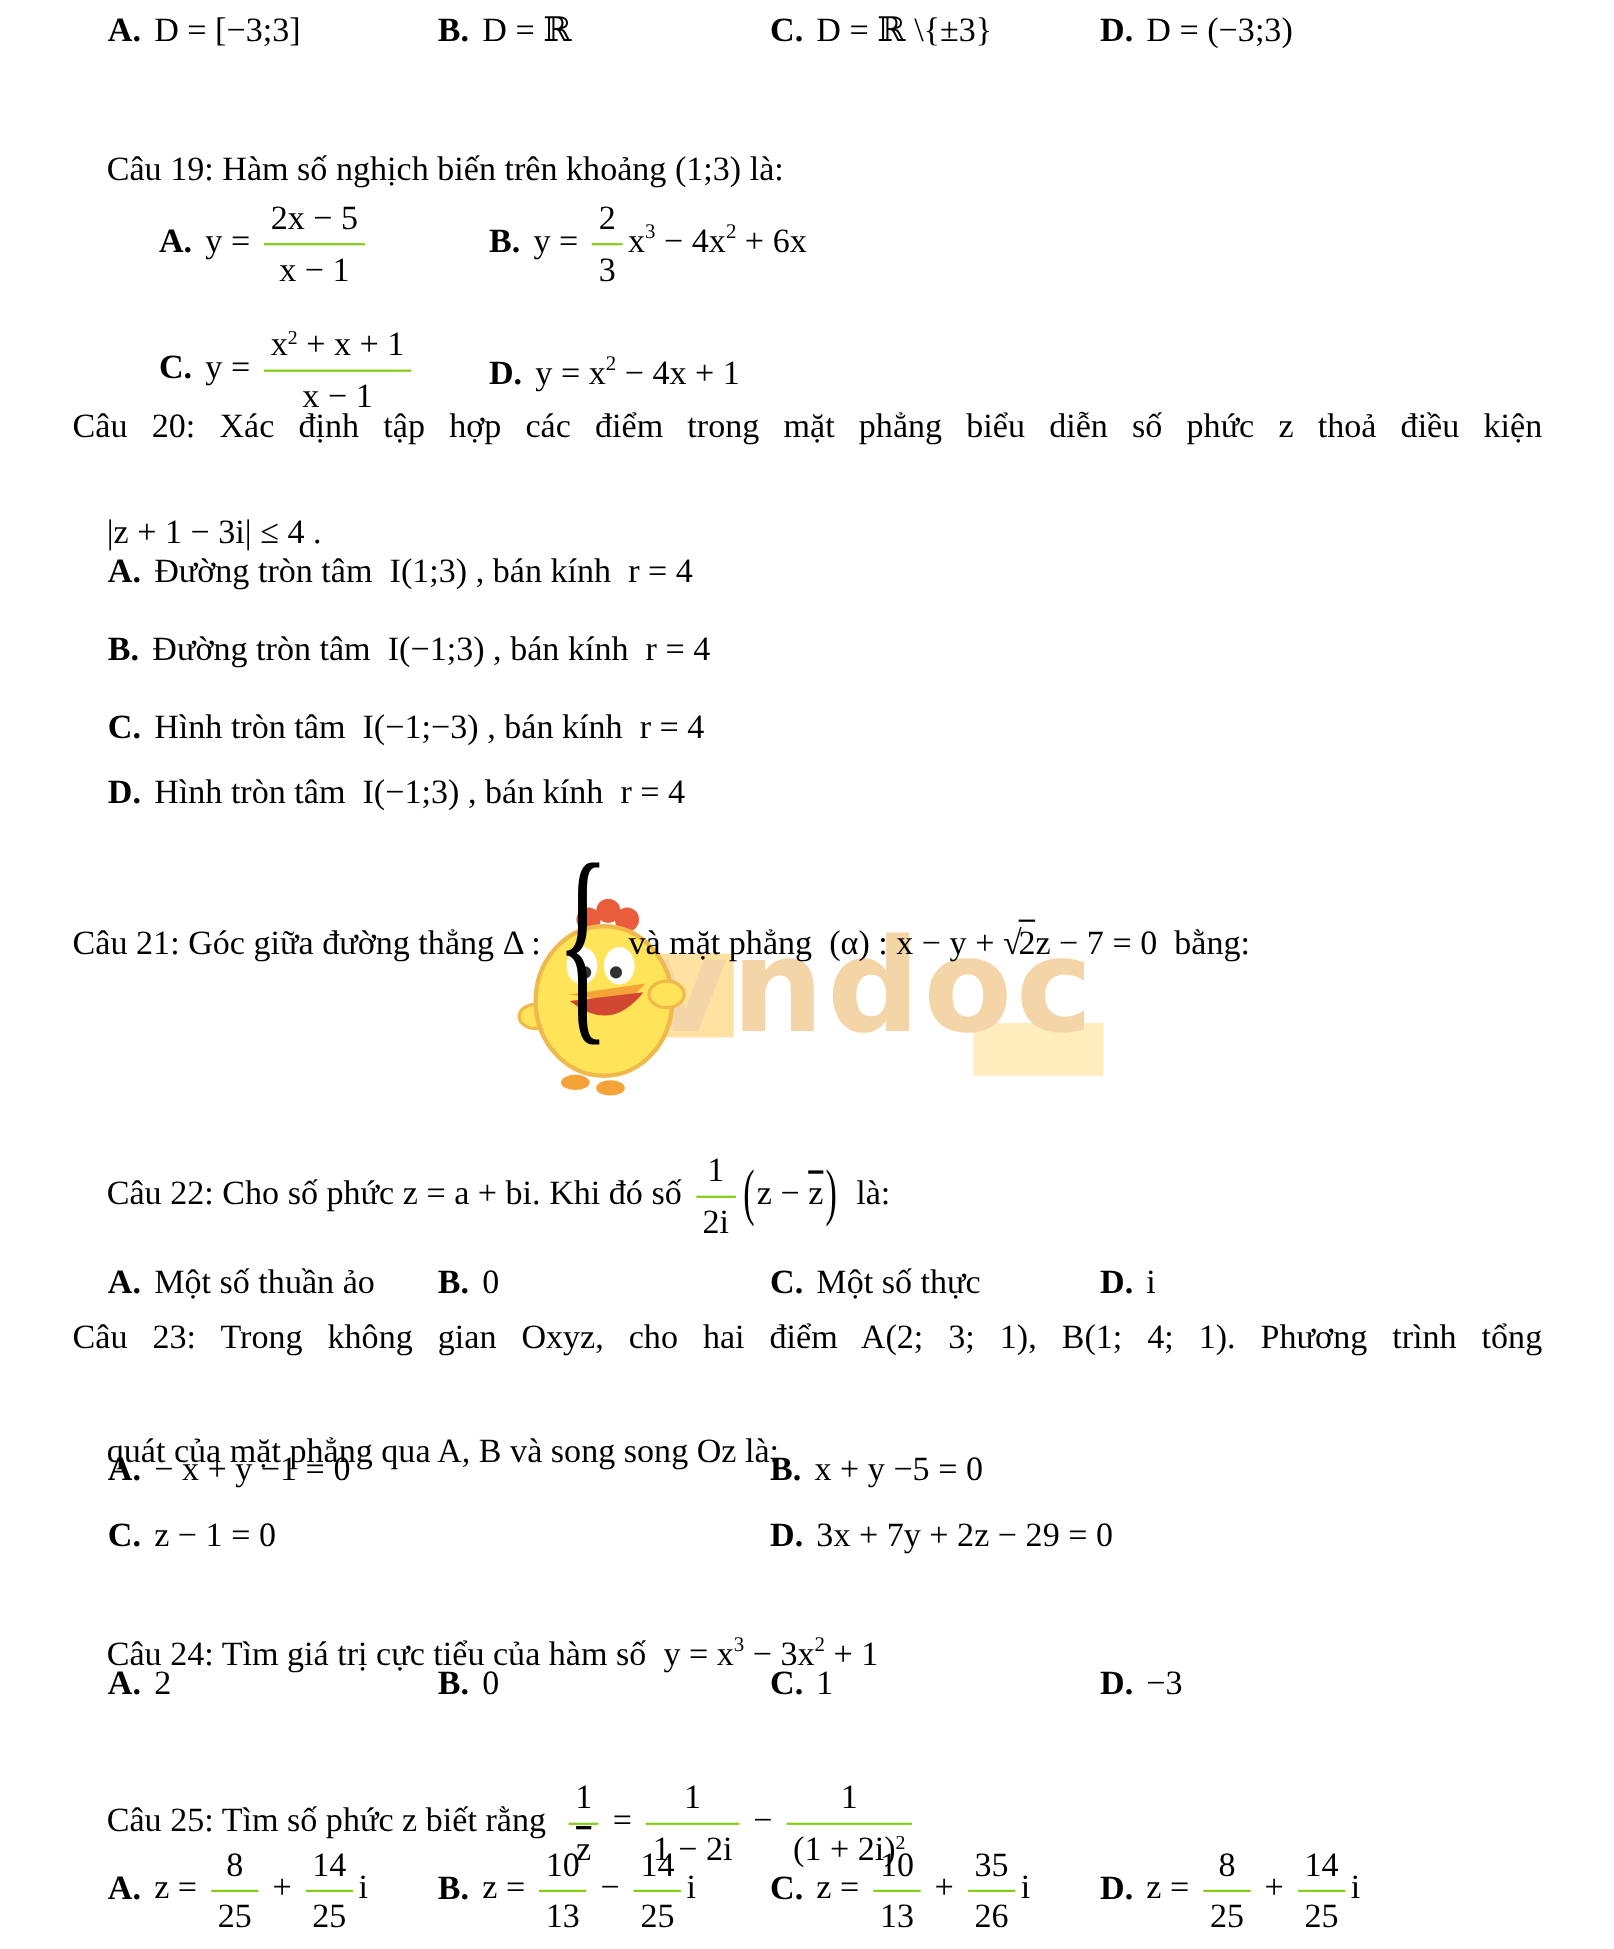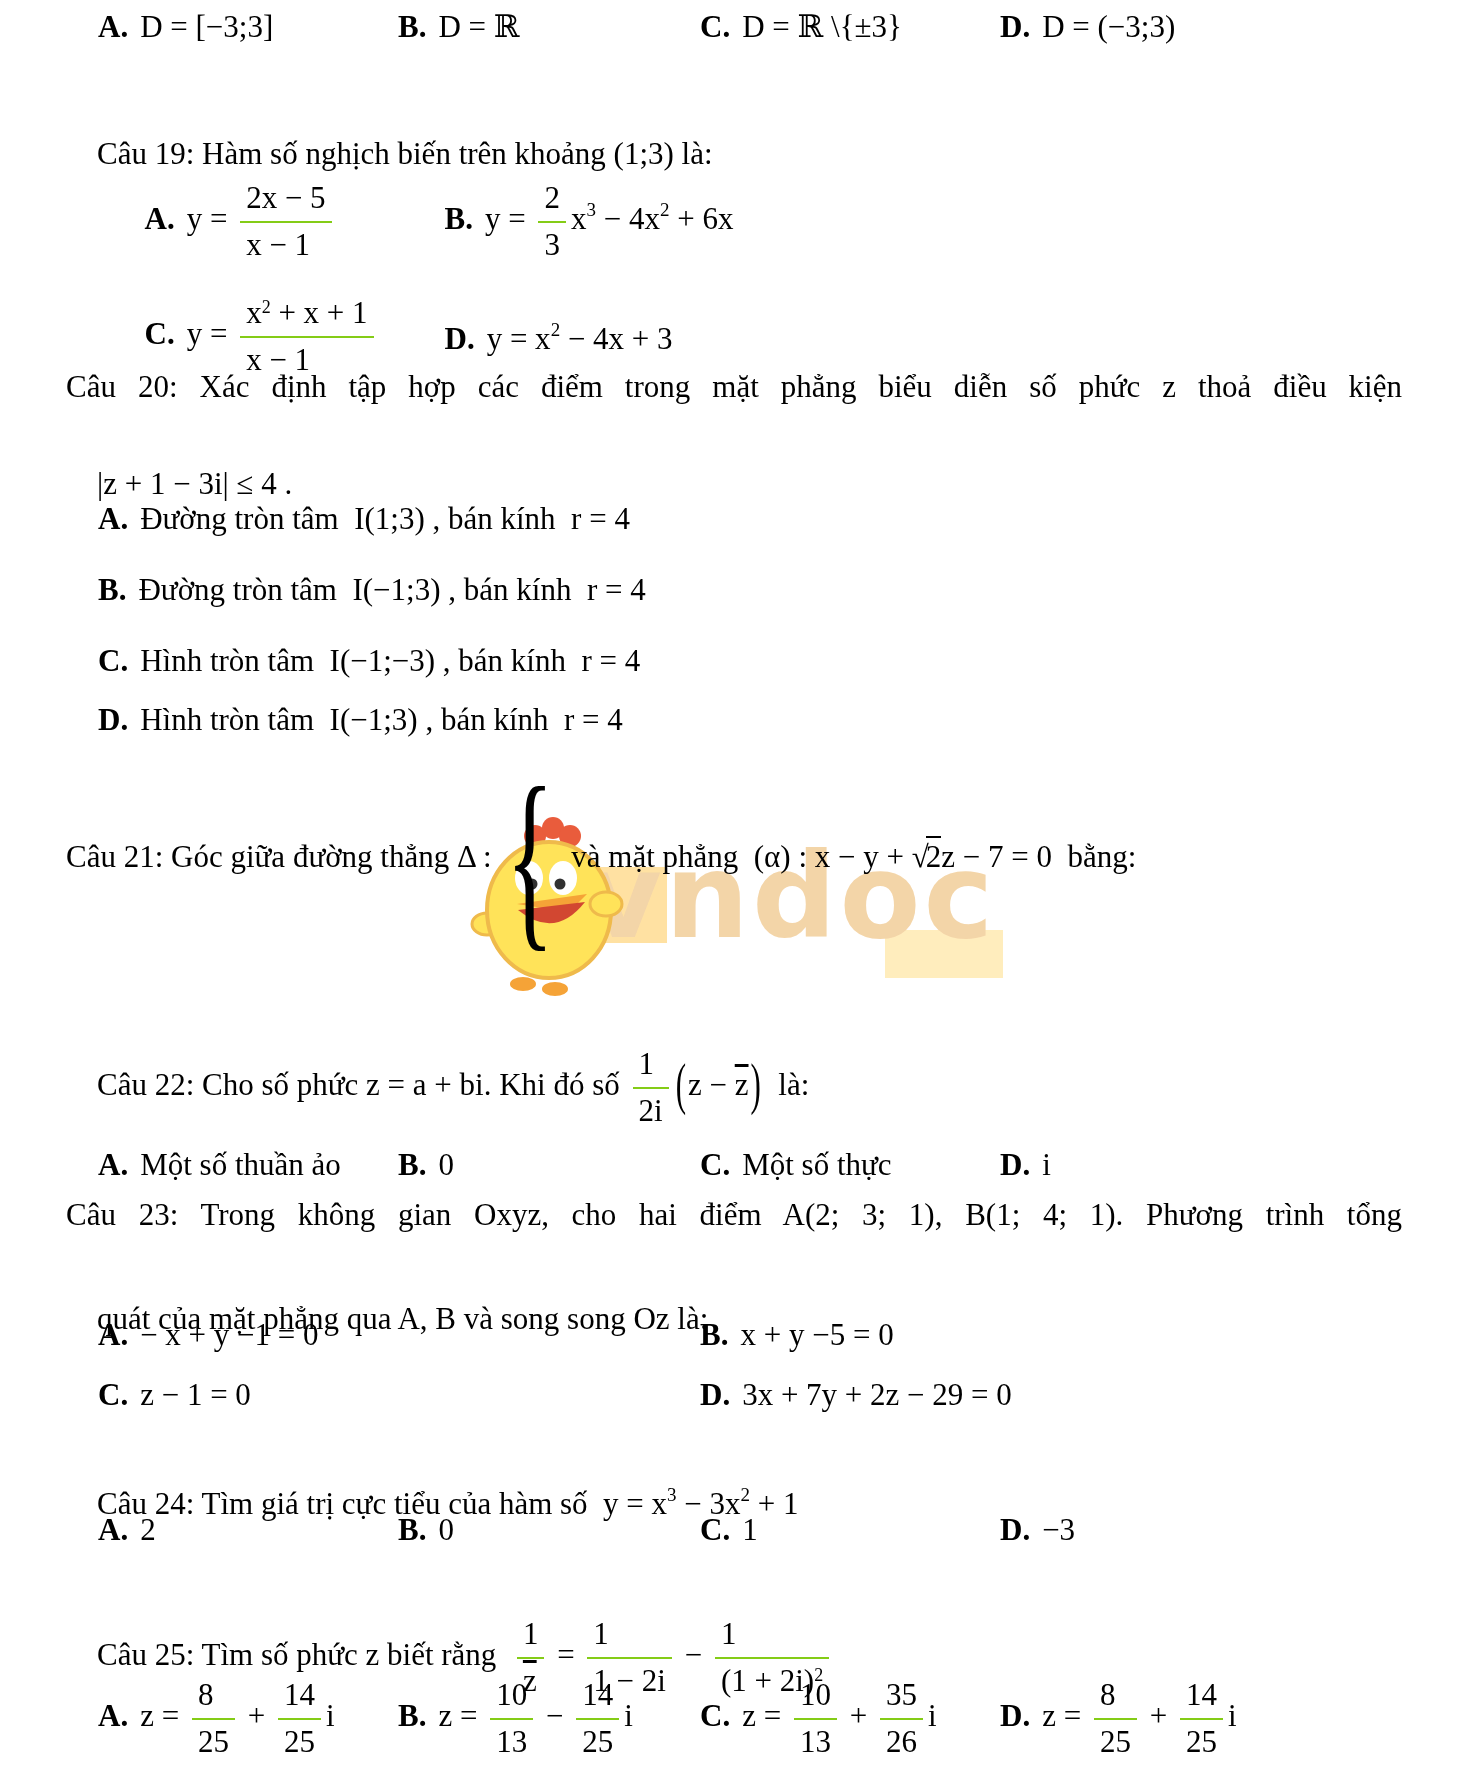--- a/index.html
+++ b/index.html
@@ -8,21 +8,21 @@
         font-family:"Liberation Serif","DejaVu Serif","DejaVu Sans",serif;
         font-size:31px;color:#000;line-height:1.25}
   .watermark{position:absolute;z-index:0}
   .blk,.row{position:absolute;white-space:pre;z-index:1}
   .row{left:0;right:0}
   .opt{position:absolute;top:0;white-space:pre}
   .c1{left:98px}.c2{left:398px}.c3{left:700px}.c4{left:1000px}
   .lbl{font-weight:bold;margin-right:12px}
   b{font-weight:normal}
   .t{white-space:pre-wrap}
-  .frac{display:inline-block;vertical-align:middle;margin:0 5px}
+  .frac{display:inline-block;vertical-align:middle;text-align:center;margin:0 5px}
   .num{display:block;padding:0 6px 3px}
   .den{display:block;border-top:2px solid #84cc16;padding:3px 6px 0}
   .sp{font-size:19px;line-height:0;position:relative;top:-13px}
   .num .sp,.den .sp{font-size:18px;top:-10px}
   .rt{margin-right:-3px}
   .ob{border-top:2px solid #000;padding-top:1px}
   .zbar{text-decoration:overline}
   .flexrow{display:flex;align-items:center}
   .brace{font-size:200px;line-height:1;display:inline-block;transform:scaleX(.5);margin:0 -14px 0 -10px;font-weight:400}
   .eqcol{display:inline-block;margin:0 8px 0 6px}
@@ -76,21 +76,21 @@
     </span>
     <span class="opt c2">
       <span class="lbl">B.</span><span class="t">y = </span><span class="frac"><span class="num">2</span><span class="den">3</span></span><span class="t">x</span><span class="sp">3</span><span class="t"> − 4x</span><span class="sp">2</span><span class="t"> + 6x</span>
     </span>
   </div>
   <div class="row" style="top:255px;height:92px">
     <span class="opt c1">
       <span class="lbl">C.</span><span class="t">y = </span><span class="frac"><span class="num"><span>x</span><span class="sp">2</span><span class="t"> + x + 1</span></span><span class="den">x − 1</span></span>
     </span>
     <span class="opt c2" style="top:26px">
-      <span class="lbl">D.</span><span class="t">y = x</span><span class="sp">2</span><span class="t"> − 4x + 3</span>
+      <span class="lbl">D.</span><span class="t">y = x</span><span class="sp">2</span><span class="t"> − 4x + 1</span>
     </span>
   </div>
 
   <div class="blk jl" style="top:368px;left:66px">
     <b>Câu 20:</b><span> Xác định tập hợp các điểm trong mặt phẳng biểu diễn số phức z thoả điều kiện</span>
   </div>
   <div class="blk" style="top:426px;left:66px">
     <span class="t">|z + 1 − 3i| ≤ 4 .</span>
   </div>
   <div class="blk" style="top:500px;left:98px"><span class="lbl">A.</span><span class="t">Đường tròn tâm  I(1;3) , bán kính  r = 4</span></div>

